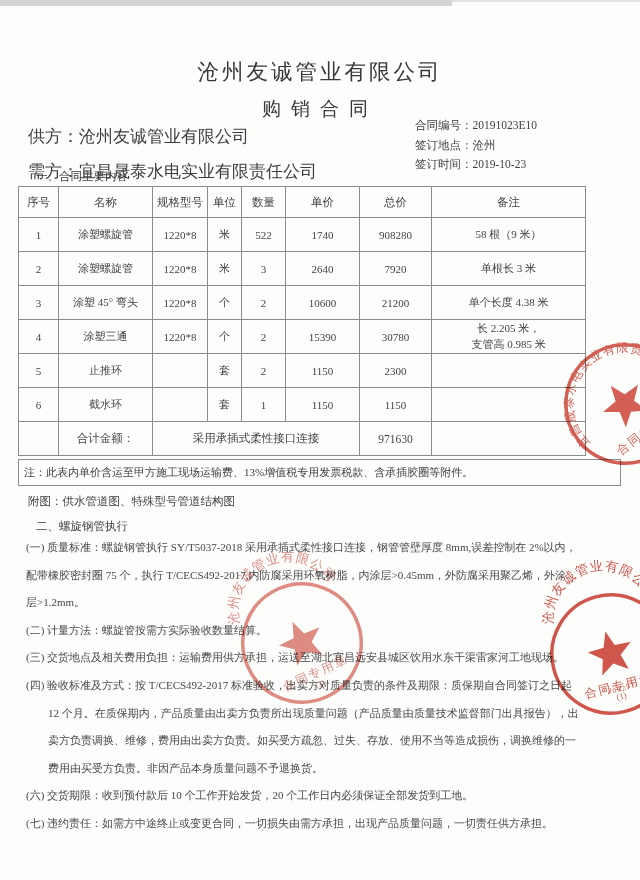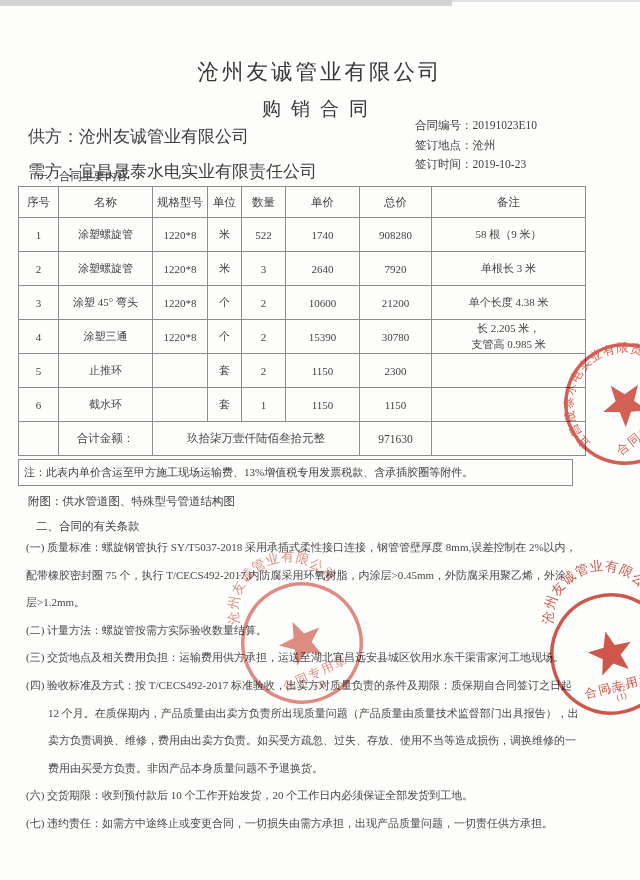--- a/index.html
+++ b/index.html
@@ -51,21 +51,21 @@
     padding:1px 2px; overflow:hidden;
   }
   table.items thead tr { height:31px; }
   table.items tbody tr { height:34px; }
   table.items th { font-weight:500; font-size:11.5px; }
   td.cell-remark { white-space:pre-line; line-height:1.4; }
   tr.total-row { height:35px; }
   tr.total-row td { font-size:11.5px; }
 
   .note-box {
-    position:absolute; left:18px; top:459px; width:555px; height:27px;
+    position:absolute; left:18px; top:459px; width:603px; height:27px;
     border:1px solid var(--table-border);
     font-size:11px; line-height:25px; padding-left:5px; white-space:nowrap;
   }
 
   .clauses { position:absolute; left:26px; top:534px; width:602px; }
   .clauses p.clause {
     font-size:11px; line-height:27.6px;
     white-space:pre-wrap; color:#474747;
   }
 
@@ -195,31 +195,31 @@
           <td>1</td>
           <td>1150</td>
           <td>1150</td>
           <td class="cell-remark"></td>
         </tr>
       </tbody>
     <tbody>
       <tr class="total-row">
         <td></td>
         <td>合计金额：</td>
-        <td colspan="4">玖拾柒万壹仟陆佰叁拾元整</td>
+        <td colspan="4">采用承插式柔性接口连接</td>
         <td>971630</td>
         <td></td>
       </tr>
     </tbody>
   </table>
 
   <div class="note-box">注：此表内单价含运至甲方施工现场运输费、13%增值税专用发票税款、含承插胶圈等附件。</div>
 
   <div class="attach-line">附图：供水管道图、特殊型号管道结构图</div>
-  <div class="sec-heading sec2">二、合同的有关条款</div>
+  <div class="sec-heading sec2">二、螺旋钢管执行</div>
 
   <div class="clauses">
 
   <p class="clause">(一) 质量标准：螺旋钢管执行 SY/T5037-2018 采用承插式柔性接口连接，钢管管壁厚度 8mm,误差控制在 2%以内，
 配带橡胶密封圈 75 个，执行 T/CECS492-2017,内防腐采用环氧树脂，内涂层&gt;0.45mm，外防腐采用聚乙烯，外涂
 层&gt;1.2mm。</p>
       <p class="clause">(二) 计量方法：螺旋管按需方实际验收数量结算。</p>
       <p class="clause">(三) 交货地点及相关费用负担：运输费用供方承担，运送至湖北宜昌远安县城区饮用水东干渠雷家河工地现场。</p>
       <p class="clause">(四) 验收标准及方式：按 T/CECS492-2017 标准验收，出卖方对质量负责的条件及期限：质保期自合同签订之日起
 　　12 个月。在质保期内，产品质量由出卖方负责所出现质量问题（产品质量由质量技术监督部门出具报告），出

